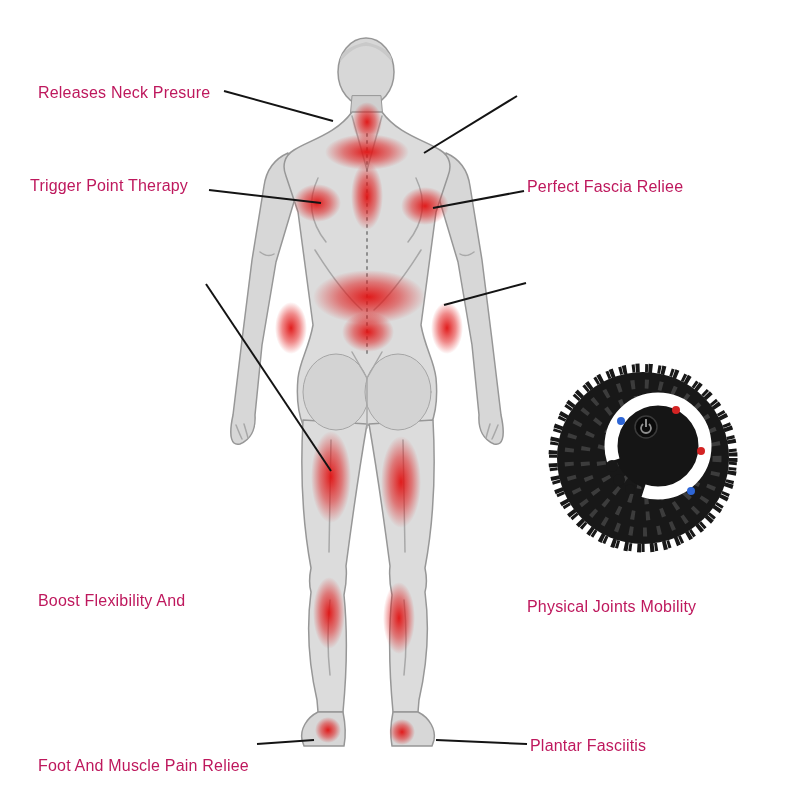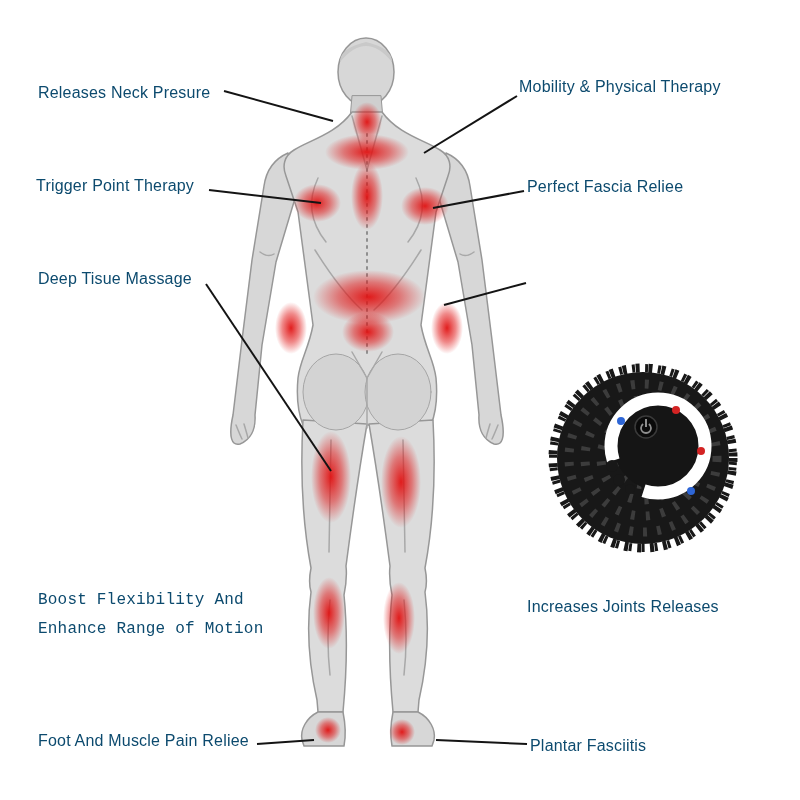--- a/index.html
+++ b/index.html
@@ -2,24 +2,24 @@
 <html><head>
 <meta charset="utf-8">
 <style>
   html,body{margin:0;padding:0;background:#ffffff;}
   .stage{
     position:relative;width:800px;height:800px;background:#ffffff;overflow:hidden;
     font-family:"Liberation Sans",sans-serif;
   }
   .stage svg{position:absolute;left:0;top:0;}
   .label{
-    position:absolute;font-size:16px;color:#0c4a6e;white-space:nowrap;
+    position:absolute;font-size:16px;color:#be185d;white-space:nowrap;
     letter-spacing:.2px;line-height:1.2;
   }
-  .label-multiline{line-height:29px;font-family:Liberation Mono, monospace;}
+  .label-multiline{line-height:29px;}
 </style>
 </head>
 <body>
 
 <div class="stage">
 
   <svg viewBox="0 0 800 800" width="800" height="800">
     <defs>
       <radialGradient id="pain">
         <stop offset="0%" stop-opacity="0.95" stop-color="#e01212"></stop>
@@ -142,27 +142,24 @@
       <circle cx="701" cy="451" r="4" fill="#d32323"></circle>
       <circle cx="691" cy="491" r="4" fill="#2e66d6"></circle>
 
       <circle cx="646" cy="427" r="11" fill="#0a0a0a" stroke="#3a3a3a" stroke-width="1.5"></circle>
       <circle cx="646" cy="428" r="5" fill="none" stroke="#8f8f8f" stroke-width="1.8" pathLength="100" stroke-dasharray="80 20" stroke-dashoffset="15"></circle>
       <line x1="646" y1="419" x2="646" y2="427" stroke="#8f8f8f" stroke-width="2"></line>
     </g>
   </svg>
 
   <div class="label" style="left:38px;top:83px">Releases Neck Presure</div>
-  <div class="label" style="left:519px;top:77px">Mobility &amp; Physical Therapy</div>
-  <div class="label" style="left:36px;top:176px">Trigger Point Therapy</div>
+  <div class="label" style="left:30px;top:176px">Trigger Point Therapy</div>
   <div class="label" style="left:527px;top:177px">Perfect Fascia Reliee</div>
-  <div class="label" style="left:38px;top:269px">Deep Tisue Massage</div>
 
   <div class="label label-multiline" style="left:38px;top:586px">
     <div>Boost Flexibility And</div>
-    <div>Enhance Range of Motion</div>
   </div>
 
-  <div class="label" style="left:527px;top:597px">Increases Joints Releases</div>
-  <div class="label" style="left:38px;top:731px">Foot And Muscle Pain Reliee</div>
+  <div class="label" style="left:527px;top:597px">Physical Joints Mobility</div>
+  <div class="label" style="left:38px;top:756px">Foot And Muscle Pain Reliee</div>
   <div class="label" style="left:530px;top:736px">Plantar Fasciitis</div>
 
 </div>
 
 </body></html>

